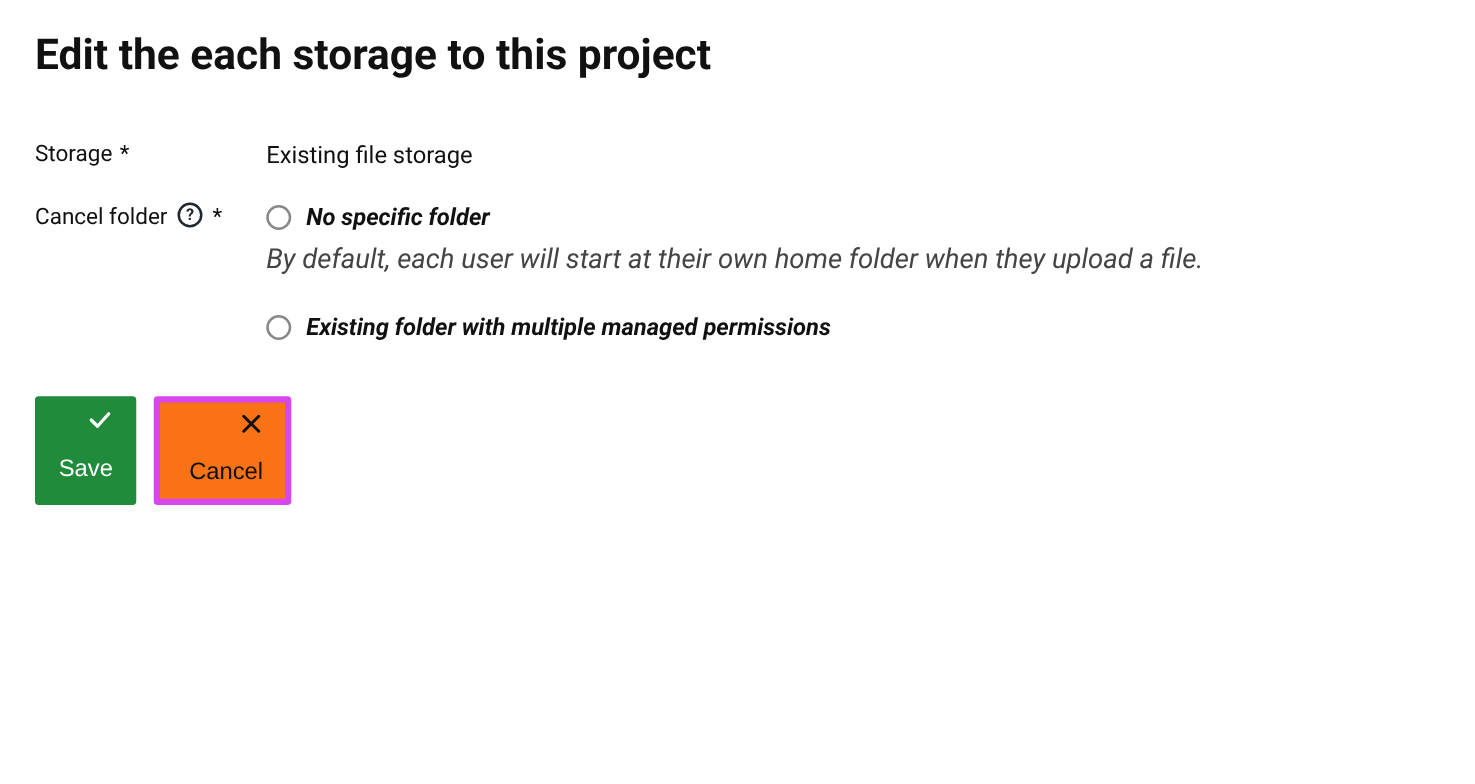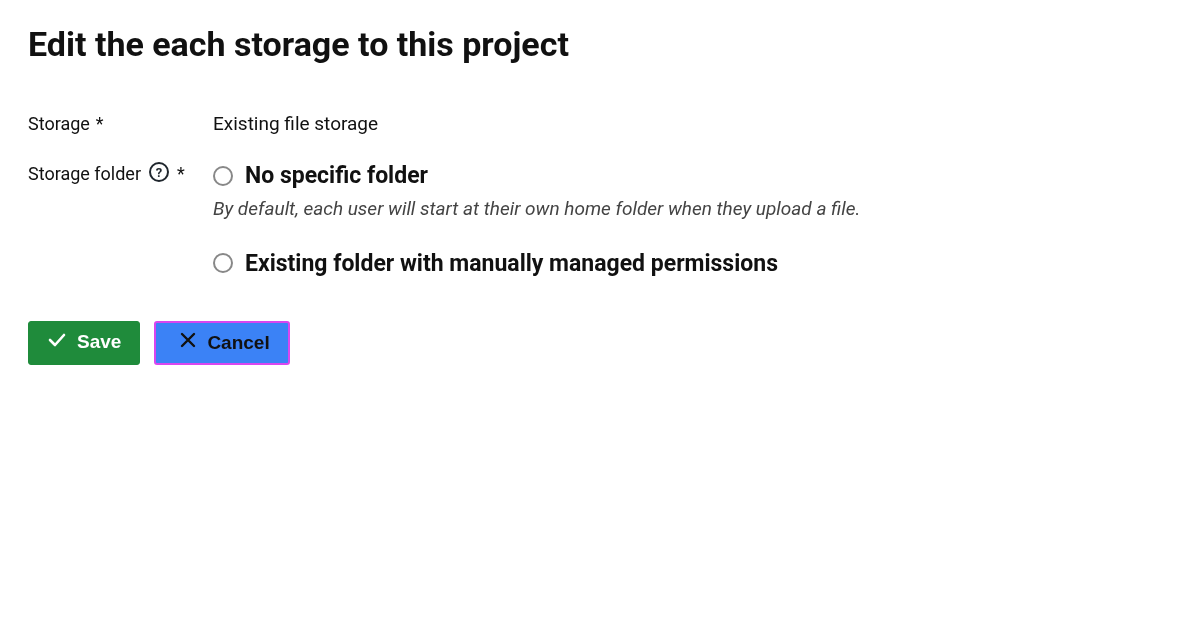--- a/index.html
+++ b/index.html
@@ -92,57 +92,59 @@
       content: "";
       position: absolute;
       top: 50%; left: 50%;
       width: 10px; height: 10px;
       background: #0f6cbd;
       border-radius: 50%;
       transform: translate(-50%, -50%);
     }
     .radio-label {
       font-weight: 700;
-      font-size: 23px;
-      color: #111;
+      font-size: 19px;
+      color: #111;
+      font-style: italic;
     }
     .radio-label.selected-color { color: #0f6cbd; }
     .radio-desc {
       font-style: italic;
       color: #444;
-      font-size: 19px;
+      font-size: 22px;
       line-height: 1.5;
       margin: 0;
     }
     .actions {
       display: flex;
       gap: 14px;
       margin-top: 38px;
     }
     .btn {
       display: inline-flex;
-      align-items: flex-start;
+      align-items: flex-end;
       gap: 10px;
       padding: 8px 18px;
       font-size: 19px;
-      font-weight: 700;
+      font-weight: 400;
       border-radius: 3px;
       cursor: pointer;
       border: 1px solid transparent;
       line-height: 1.3;
+      flex-direction: column;
     }
     .btn-primary {
       background: #1f8b3b;
       color: #fff;
       border-color: #1f8b3b;
     }
     .btn-default {
-      background: #3b82f6;
-      color: #111;
-      border: 2px solid #d946ef;
+      background: #f97316;
+      color: #111;
+      border: 5px solid #d946ef;
       padding-left: 23px;
     }
     .icon-check {
       display: inline-block;
     }
     .icon-cross {
       display: inline-block;
     }
   </style>
 </head>
@@ -153,41 +155,41 @@
 <div class="form-row">
   <div class="label-col">
     <span class="label-text">Storage</span>
     <span class="required-asterisk">*</span>
   </div>
   <div class="value-col">Existing file storage</div>
 </div>
 
 <div class="form-row">
   <div class="label-col">
-    <span class="label-text">Storage folder</span>
+    <span class="label-text">Cancel folder</span>
     <span class="help-icon">?</span>
     <span class="required-asterisk">*</span>
   </div>
   <div class="value-col">
 
     <div class="radio-option">
       <div class="radio-header">
         <span class="radio-circle unselected"></span>
         <span class="radio-label">No specific folder</span>
       </div>
       <p class="radio-desc">By default, each user will start at their own home folder when they upload a file.</p>
     </div>
 
     <div class="radio-option">
     </div>
 
     <div class="radio-option">
       <div class="radio-header">
         <span class="radio-circle unselected"></span>
-        <span class="radio-label">Existing folder with manually managed permissions</span>
+        <span class="radio-label">Existing folder with multiple managed permissions</span>
       </div>
     </div>
 
   </div>
 </div>
 
 <div class="actions">
   <button class="btn btn-primary">
     <span class="icon-check">
       <svg width="20" height="20" viewBox="0 0 20 20">

